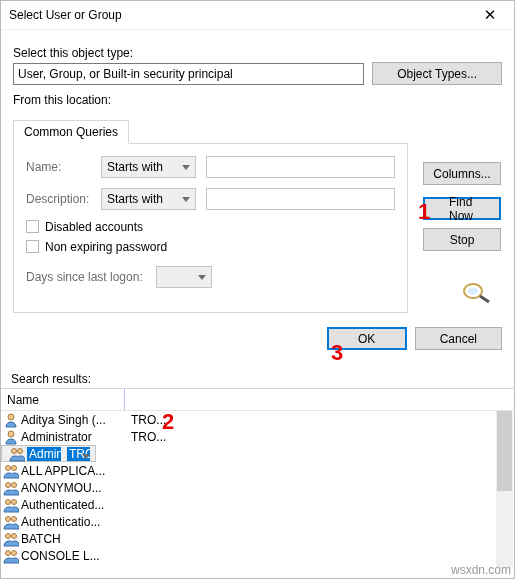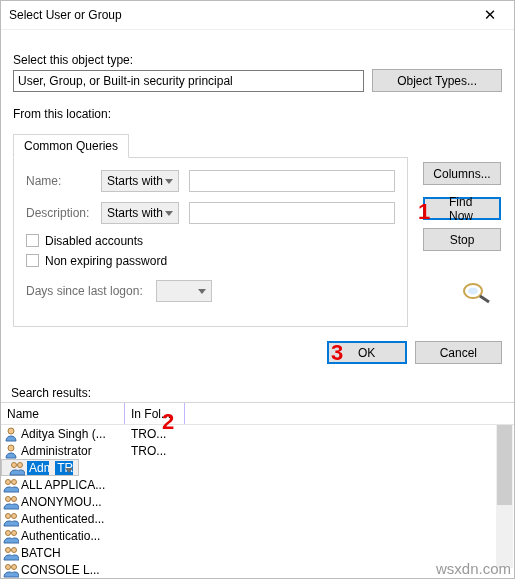--- a/index.html
+++ b/index.html
@@ -5,26 +5,26 @@
 *{box-sizing:border-box;margin:0;padding:0;font-family:"Segoe UI",Tahoma,sans-serif;font-size:12px;color:#000}
 body{background:#fff;width:515px;height:579px;overflow:hidden;position:relative}
 .window{width:515px;height:579px;border:1px solid #bbb;background:#fff;display:flex;flex-direction:column}
 .titlebar{display:flex;align-items:center;height:30px;border-bottom:1px solid #eee;padding:0 2px 0 8px}
 .titlebar .title{flex:1}
 .close{width:44px;height:28px;display:flex;align-items:center;justify-content:center;font-size:15px;font-family:Arial}
 .content{padding:8px 12px 6px 12px}
 .row{display:flex;align-items:center;margin-top:2px;gap:8px}
 .field{flex:1;height:22px;border:1px solid #7a7a7a;background:#fff;padding:2px 4px;display:flex;align-items:center}
 .btn{height:23px;min-width:90px;border:1px solid #adadad;background:#e1e1e1;padding:0 24px;display:flex;align-items:center;justify-content:center;cursor:default}
-.lbl{margin-top:15px;margin-bottom:1px}
+.lbl{margin-top:8px;margin-bottom:1px}
 .queries-tab{display:inline-block;border:1px solid #d6d6d6;border-bottom:1px solid #fff;background:#fff;padding:4px 10px;position:relative;top:1px;z-index:2}
 .queries-box{border:1px solid #d6d6d6;padding:12px;height:170px;position:relative}
 .qrow{display:flex;align-items:center;gap:10px;margin-bottom:10px}
 .qrow .ql{width:65px;color:#6d6d6d}
-.sel{width:78px;height:22px;border:1px solid #c5c5c5;background:#efefef;color:#6d6d6d;display:flex;align-items:center;padding:0 5px;position:relative}
+.sel{width:95px;height:22px;border:1px solid #c5c5c5;background:#efefef;color:#6d6d6d;display:flex;align-items:center;padding:0 5px;position:relative}
 .sel::after{content:"";position:absolute;right:5px;top:8px;border-left:4px solid transparent;border-right:4px solid transparent;border-top:5px solid #6d6d6d}
 .txt{flex:1;height:22px;border:1px solid #c5c5c5;background:#fff}
 .ck{display:flex;align-items:flex-start;gap:6px;color:#6d6d6d;margin-bottom:6px}
 .ck .box{width:13px;height:13px;border:1px solid #b5b5b5;background:#fff}
 .ds{color:#6d6d6d}
 .side{position:absolute;right:14px;top:162px;width:78px;display:flex;flex-direction:column;gap:8px}
 .side .btn{min-width:78px;font-size:12px}
 .side .btn.dis{color:#838383}
 .side .btn.focus{border:2px solid #0078d7;background:#e1e1e1;height:23px}
 .magnifier{position:absolute;right:22px;top:280px}
@@ -40,21 +40,21 @@
 .tbody{position:relative}
 .tr{display:flex;height:17px;align-items:center}
 .tr .td1{width:124px;padding-left:2px;display:flex;align-items:center;gap:2px;white-space:nowrap;overflow:hidden}
 .tr .td2{width:60px;padding-left:6px;white-space:nowrap;overflow:hidden}
 .tr.sel .td1 span.t{background:#0078d7;color:#fff;padding:0 2px}
 .tr.sel .td2{color:#0078d7}
 .tr.sel .td2 span{background:#0078d7;color:#fff;padding:0 2px}
 .sb{position:absolute;right:1px;top:22px;width:17px;bottom:10px;background:#f0f0f0}
 .sb .thumb{position:absolute;left:1px;right:1px;top:0;height:80px;background:#cdcdcd}
 .ic{width:16px;height:16px;flex-shrink:0}
-.footer{position:absolute;right:4px;bottom:2px;font-size:15px;color:#999}
+.footer{position:absolute;right:4px;bottom:2px;font-size:12px;color:#999}
 </style>
 </head>
 <body>
 
 <div class="window">
   <div class="titlebar">
     <div class="title">Select User or Group</div>
     <div class="close">✕</div>
   </div>
 
@@ -134,23 +134,20 @@
   <div class="annot" style="left:418px;top:199px">1</div>
   <div class="annot" style="left:331px;top:340px">3</div>
 
   <div class="results-lbl">Search results:</div>
 
   <div class="table-wrap">
     <div class="thead">
       <div class="th th1">
           <span>Name</span>
         </div>
-      <div class="th th2">
-          <span>In Fol...</span>
-        </div>
     </div>
     <div class="tbody" id="tbody">
         <div class="tr">
           <div class="td1">
             <svg class="ic" viewBox="0 0 16 16">
               <circle cx="8" cy="5" r="3" fill="#f2c68c" stroke="#a67b3e"></circle>
               <path d="M3 15c0-3 2-5 5-5s5 2 5 5z" fill="#6aa4e0" stroke="#3a6da8"></path>
             </svg>
             <span class="t">Aditya Singh (...</span>
           </div>

